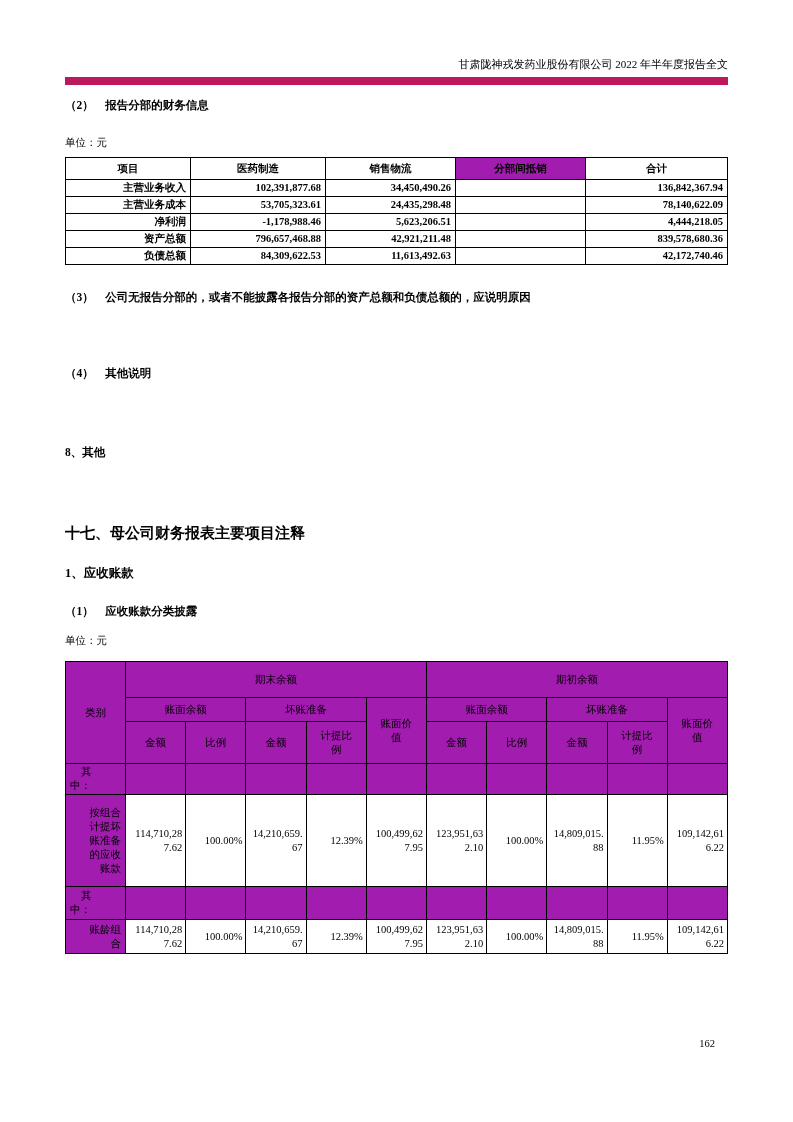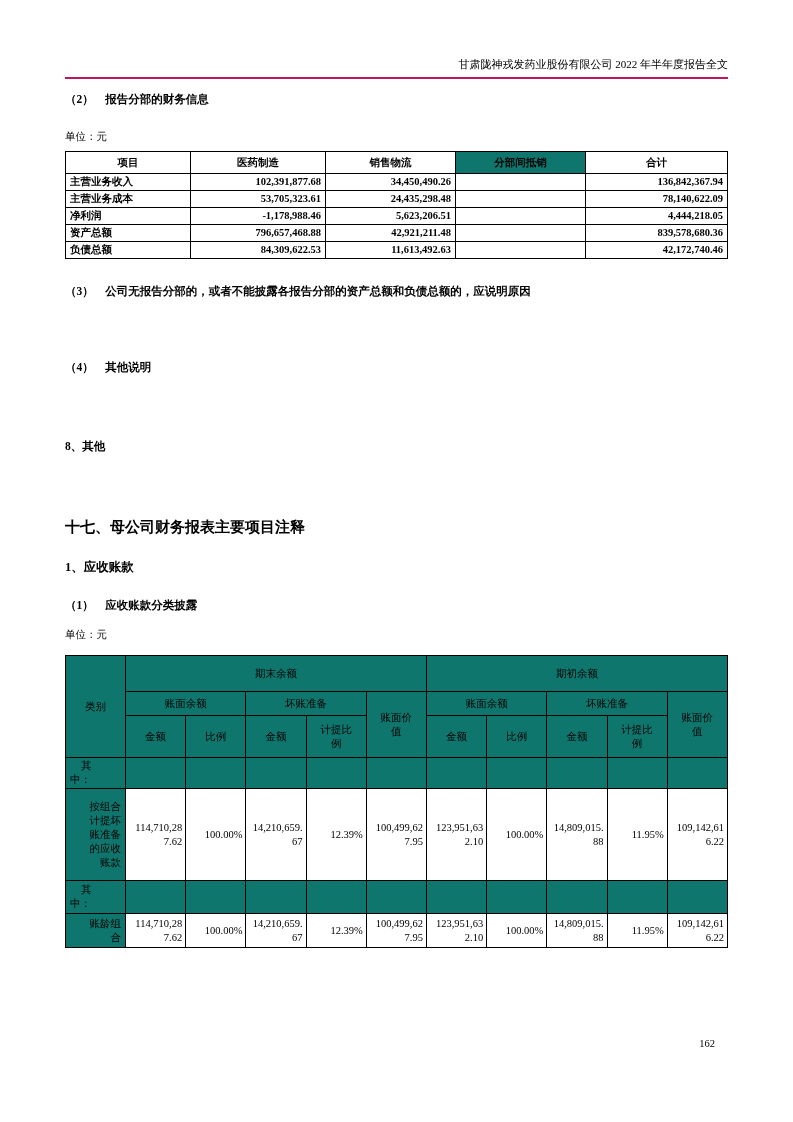--- a/index.html
+++ b/index.html
@@ -7,47 +7,47 @@
   body {
     width: 793px; height: 1122px;
     background: #ffffff;
     color: #000;
     font-family: "Liberation Serif", "DejaVu Serif", serif;
   }
   .page { position: relative; width: 793px; height: 1122px; padding: 0 65px; overflow: hidden; }
 
   .doc-header {
     padding-top: 57px; padding-bottom: 5px;
-    border-bottom: 2px solid #be185d;
+    border-bottom: 8px solid #be185d;
     text-align: right;
     font-size: 11px; line-height: 15px;
   }
 
   .hd { font-weight: bold; font-size: 11.5px; line-height: 15px; margin: 0; }
   .hd-s2 { margin-top: 13px; }
   .hd-s3 { margin-top: 25px; }
   .hd-s4 { margin-top: 61px; }
   .hd-s7 { margin-top: 65px; }
   .hd-s8 { margin-top: 64px; }
   .hd-s17 { margin-top: 63px; font-size: 15px; line-height: 20px; }
   .hd-s17-1 { margin-top: 22px; font-size: 12.5px; line-height: 17px; }
   .hd-s17-1-1 { margin-top: 22px; }
 
   .unit { text-align: left; font-size: 10.5px; line-height: 14px; }
   .unit-1 { margin-top: 23px; }
   .unit-2 { margin-top: 15px; }
 
   table { border-collapse: collapse; table-layout: fixed; width: 663px; font-size: 10.5px; }
   td { border: 1px solid #000; vertical-align: middle; padding: 1px 4px; overflow: hidden; line-height: 14px; }
-  .shade { background: #0f766e; }
+  .shade { background: #a21caf; }
 
   .t1 { margin-top: 7px; font-weight: bold; }
   .t1 td { height: 17px; }
   .t1 .hrow td { height: 22px; text-align: center; }
-  .t1 .lab { text-align: left; margin-left: 32px; }
+  .t1 .lab { text-align: right; margin-left: 32px; }
   .t1 .num { text-align: right; }
 
   .t2 { margin-top: 13px; }
   .t2 td { text-align: center; }
   .t2 .num { text-align: right; word-break: break-all; padding: 1px 3px; }
   .t2 .cat { text-align: right; white-space: pre-line; }
   .t2 .cat-sub { text-align: left; text-indent: 11px; white-space: pre-line; }
   .t2 .pre { white-space: pre-line; }
   .w-cat { width: 60px; }
   .c1 { width: 125px; } .c2 { width: 135px; } .c3 { width: 130px; } .c4 { width: 130px; }

